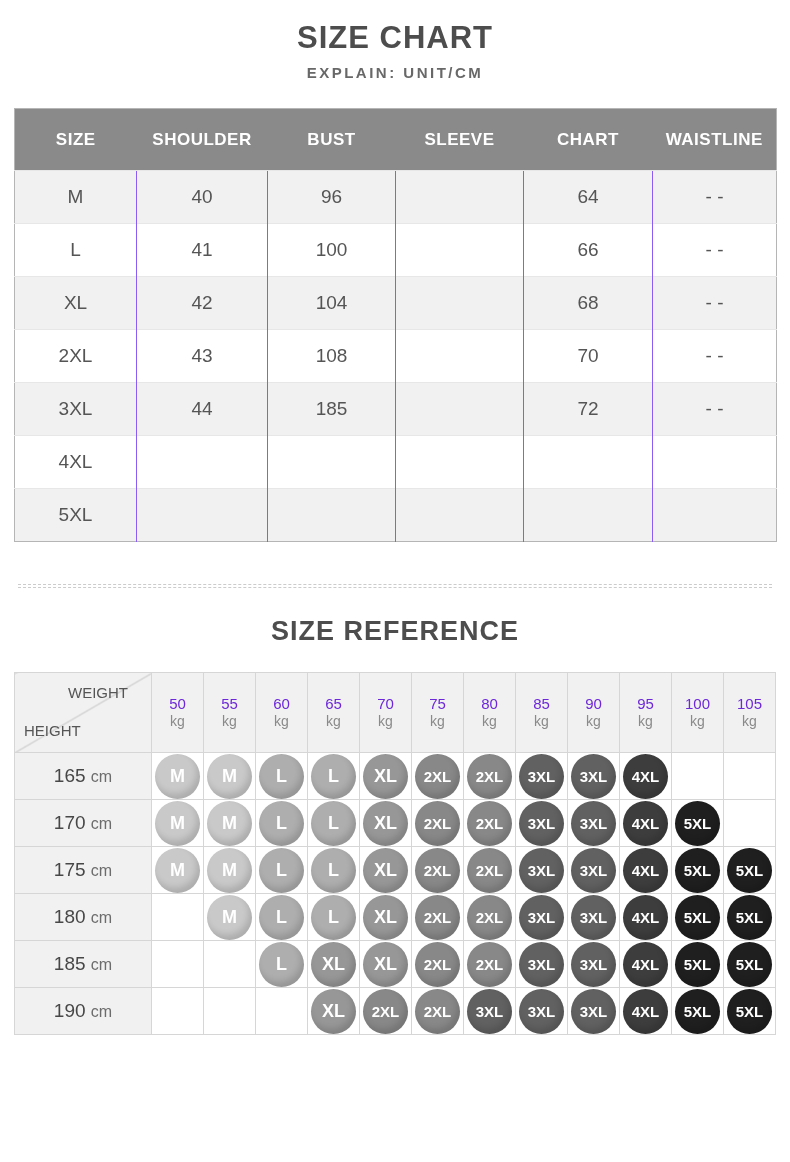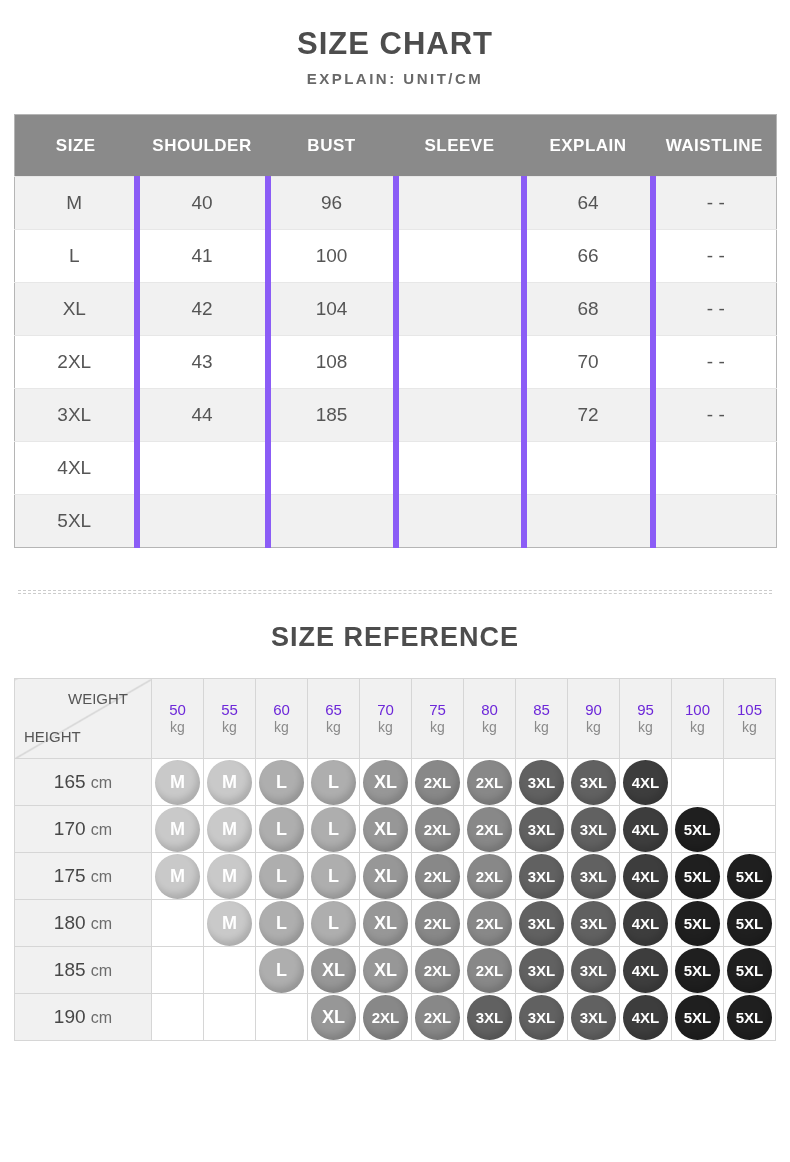--- a/index.html
+++ b/index.html
@@ -2,21 +2,21 @@
 <html><head>
 <meta charset="utf-8">
 <style>
   * { margin:0; padding:0; box-sizing:border-box; }
   html,body { background:#ffffff; }
   body {
     width:790px; height:1162px;
     font-family:"Liberation Sans", sans-serif;
     color:#555; overflow:hidden;
   }
-  .page { width:790px; padding-top:27px; }
+  .page { width:790px; padding-top:21px; }
 
   
   .main-title {
     text-align:center; font-size:31px; font-weight:bold;
     color:#4d4d4d; letter-spacing:1px; line-height:1.1;
   }
   .sub-title {
     text-align:center; font-size:15px; color:#686868;
     letter-spacing:2.5px; margin-top:9px;font-weight:bold;
   }
@@ -32,21 +32,21 @@
     border:1px solid #b5b5b5;
   }
   .size-chart thead th {
     background:#8a8a8a; color:#ffffff;
     font-size:17px; font-weight:bold; letter-spacing:0.5px;
     height:62px; text-align:center;
   }
   .size-chart tbody td {
     height:53px; text-align:center; vertical-align:middle;
     font-size:19px; color:#555;
-    border-left:6px solid #8b5cf6; border-top:1px solid #e7e7e7;
+    border-left:1px solid #8b5cf6; border-top:1px solid #e7e7e7;
   }
   .size-chart tbody td:first-child { border-left:none; }
   .size-chart tbody tr:nth-child(odd)  { background:#f1f1f1; }
   .size-chart tbody tr:nth-child(even) { background:#ffffff; }
 
   .measure-note {
     text-align:center; font-size:17px; color:#909090;
     margin-top:24px; letter-spacing:0.3px;
   }
 
@@ -119,21 +119,21 @@
       <col style="width:128px">
         <col style="width:129px">
         <col style="width:124px">
     </colgroup>
     <thead>
       <tr>
         <th>SIZE</th>
         <th>SHOULDER</th>
         <th>BUST</th>
         <th>SLEEVE</th>
-        <th>EXPLAIN</th>
+        <th>CHART</th>
         <th>WAISTLINE</th>
       </tr>
     </thead>
     <tbody>
         <tr>
           <td>M</td>
           <td>40</td>
           <td>96</td>
           <td></td>
           <td>64</td>

